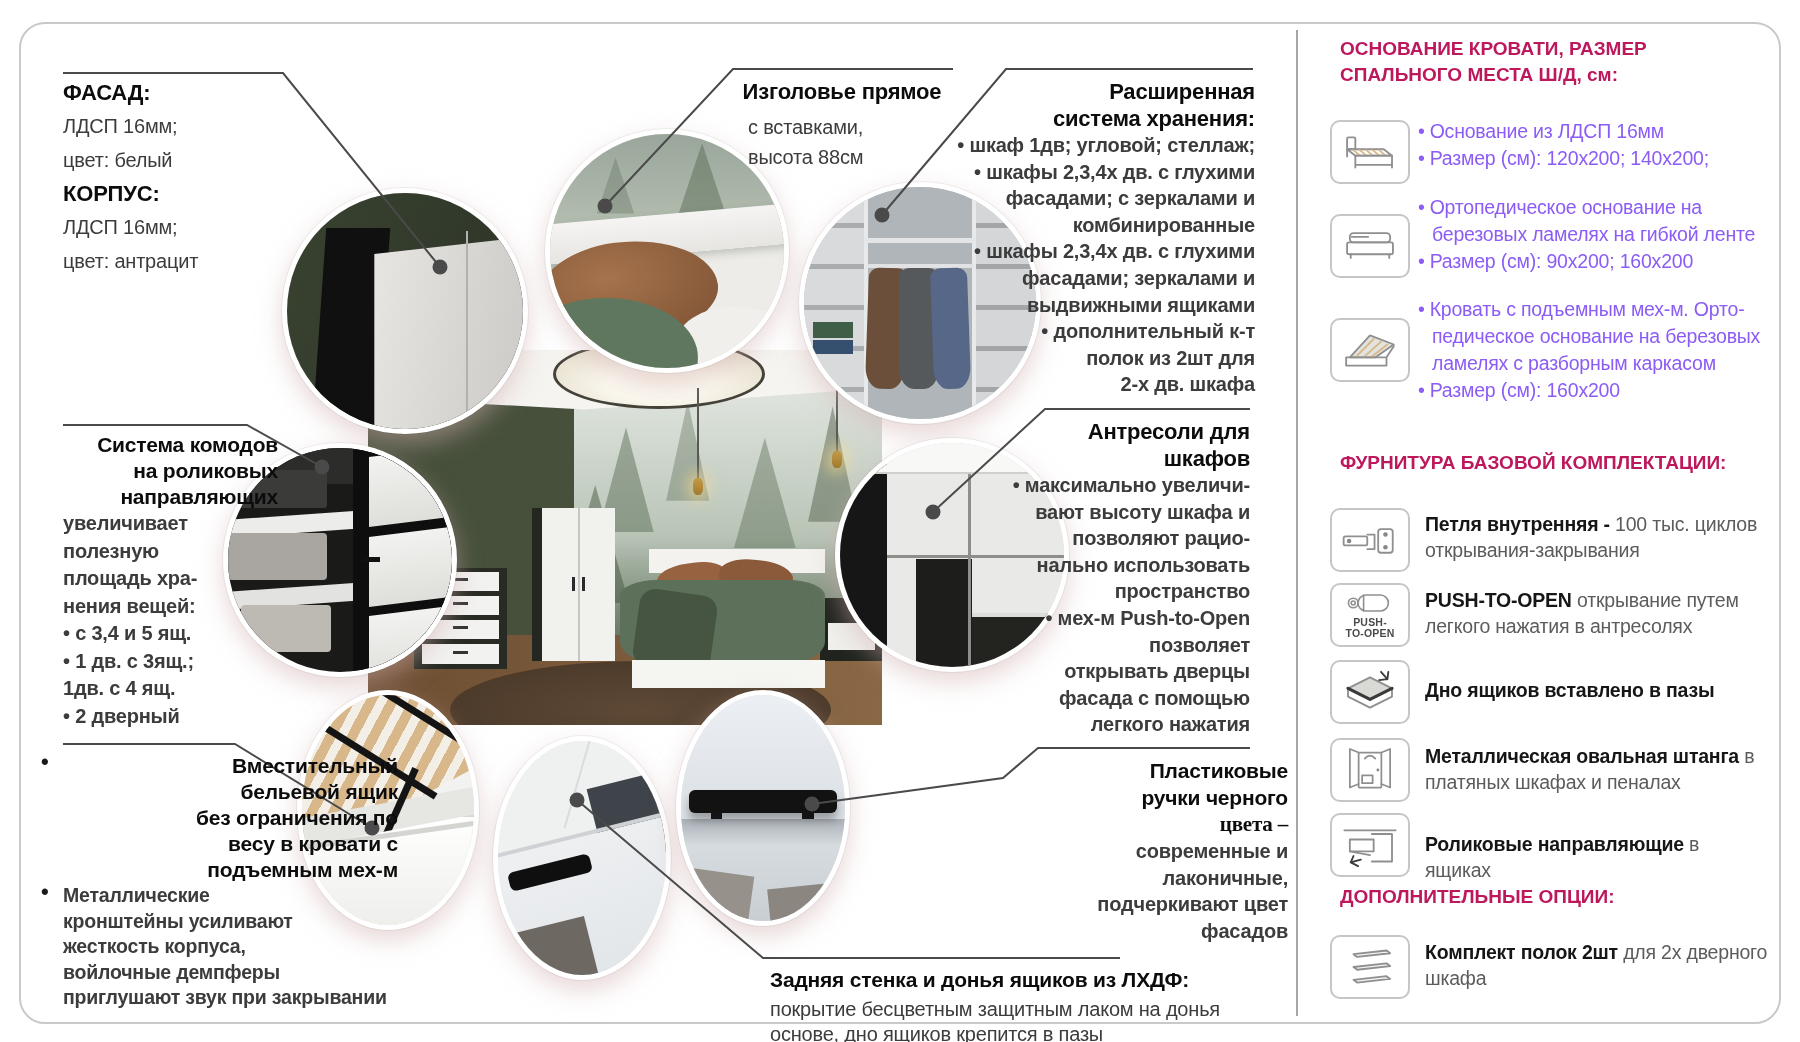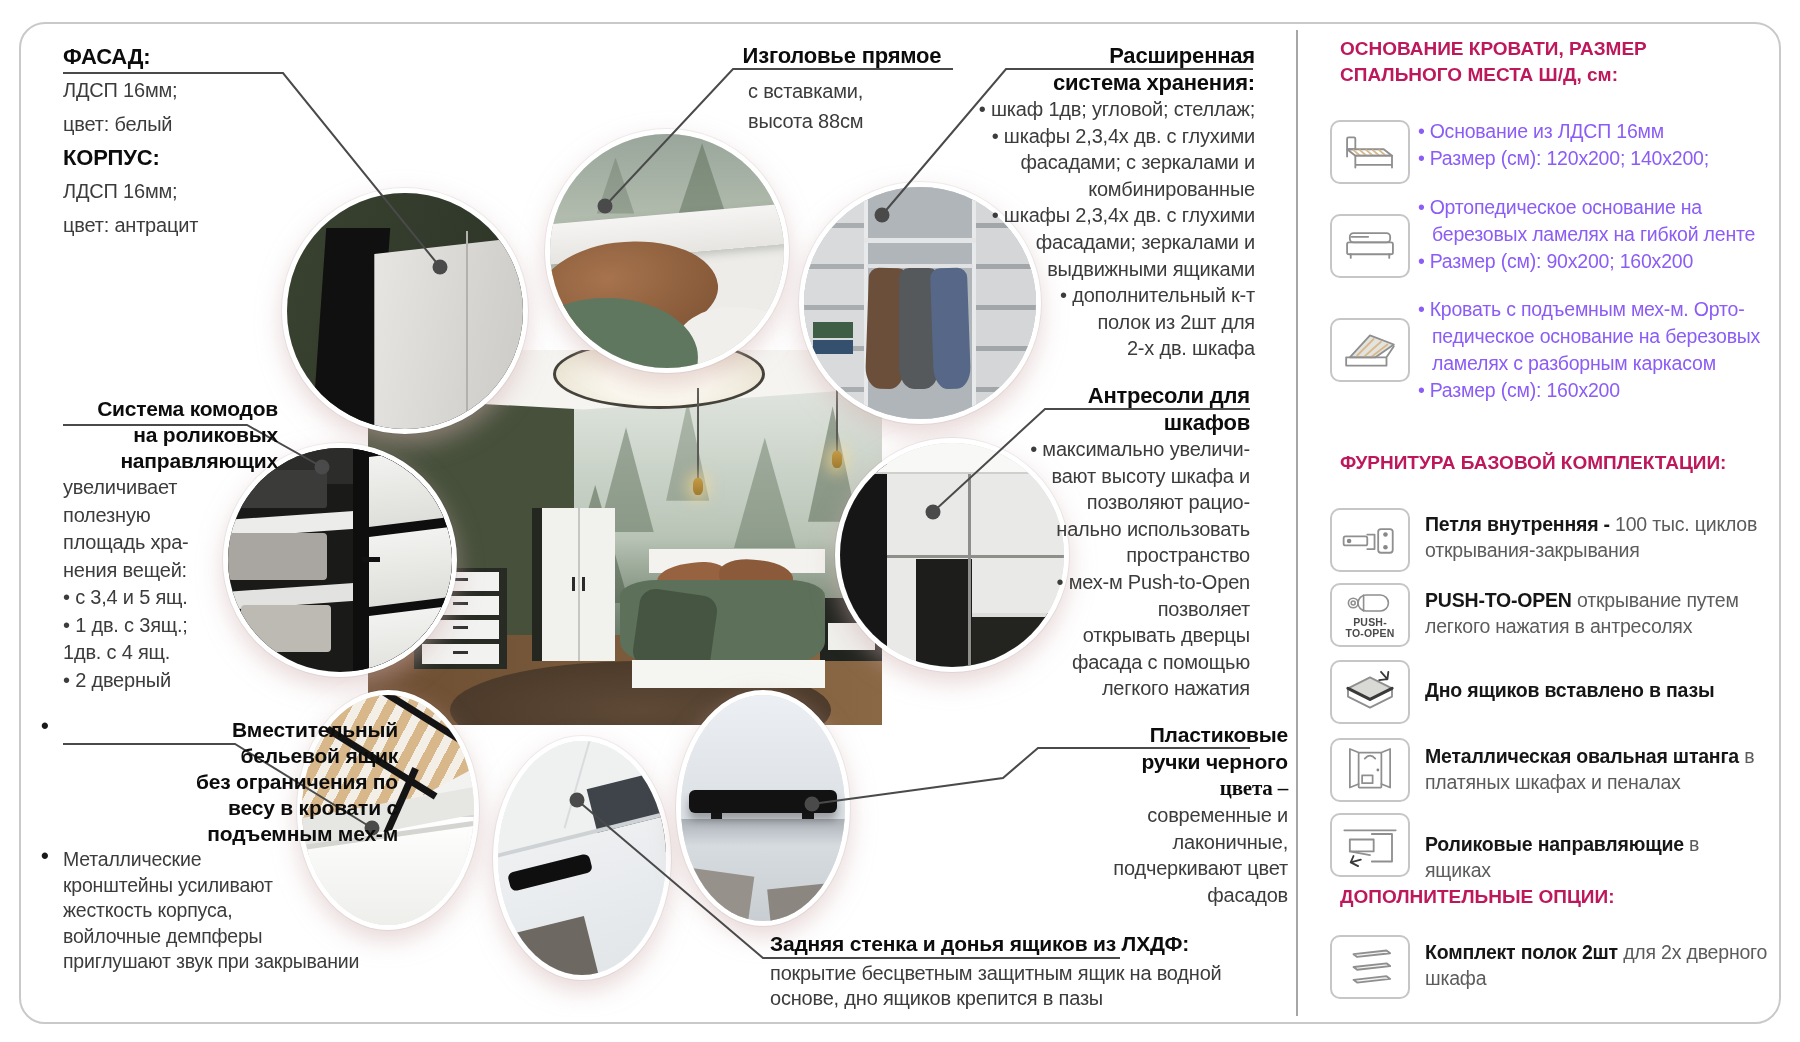--- a/index.html
+++ b/index.html
@@ -3,24 +3,24 @@
 <meta charset="utf-8">
 <style>
   html,body{margin:0;padding:0;background:#ffffff;}
   #page{position:relative;width:1800px;height:1042px;background:#ffffff;overflow:hidden;
         font-family:"Liberation Sans","DejaVu Sans",sans-serif;color:#3c3c3c;}
   .card-border{position:absolute;left:19px;top:22px;right:19px;bottom:18px;
         border:2px solid #c9c9c9;border-radius:26px;pointer-events:none;z-index:1;}
   .vdivider{position:absolute;left:1296px;top:30px;width:2px;height:986px;background:#a6a6a6;z-index:2;}
 
   
-  .blk{position:absolute;z-index:50;font-size:20px;line-height:26.6px;color:#3c3c3c;letter-spacing:-0.2px;}
+  .blk{position:absolute;z-index:50;font-size:20px;line-height:26.6px;color:#3c3c3c;letter-spacing:-0.2px;margin-top:36px;}
   .blk.right{text-align:right;}
   .cap{font-weight:700;color:#0c0c0c;font-size:22px;line-height:27px;letter-spacing:-0.2px;}
-  .ln{display:block;}
+  .ln{display:block;font-weight:bold;}
   .bold-lines .ln{font-weight:700;color:#0c0c0c;font-size:21px;line-height:26px;text-align:right;}
   .facade-line{line-height:34px;}
   .facade-title{font-weight:700;color:#0c0c0c;font-size:22px;line-height:33px;}
   .blt{position:absolute;font-weight:700;color:#1a1a1a;font-size:22px;}
 
   
   #callouts{position:absolute;left:0;top:0;z-index:40;pointer-events:none;}
   #callouts path{stroke:#4a4a4a;stroke-width:2;fill:none;}
   #callouts circle{fill:#4a4a4a;}
 
@@ -398,21 +398,21 @@
     <div>
         <div class="ln">современные и</div>
         <div class="ln">лаконичные,</div>
         <div class="ln">подчеркивают цвет</div>
         <div class="ln">фасадов</div>
       </div>
   </div>
 
   <div class="blk" style="left:770px;top:931px;width:470px;">
     <div class="cap" style="font-size:21px;line-height:26px;">Задняя стенка и донья ящиков из ЛХДФ:</div>
-    <div style="line-height:25px;margin-top:4px;">покрытие бесцветным защитным ящик на водной</div>
+    <div style="line-height:25px;margin-top:4px;">покрытие бесцветным защитным лаком на донья</div>
     <div style="line-height:25px;">основе, дно ящиков крепится в пазы</div>
   </div>
 
   <div class="p-abs p-h" style="left:1340px;top:36px;width:430px;">
     <div>ОСНОВАНИЕ КРОВАТИ, РАЗМЕР</div>
     <div>СПАЛЬНОГО МЕСТА Ш/Д, см:</div>
   </div>
 
   <div class="icon-box" style="left:1330px;top:120px;">
     <svg class="pic" width="60" height="44" viewBox="0 0 64 48">

